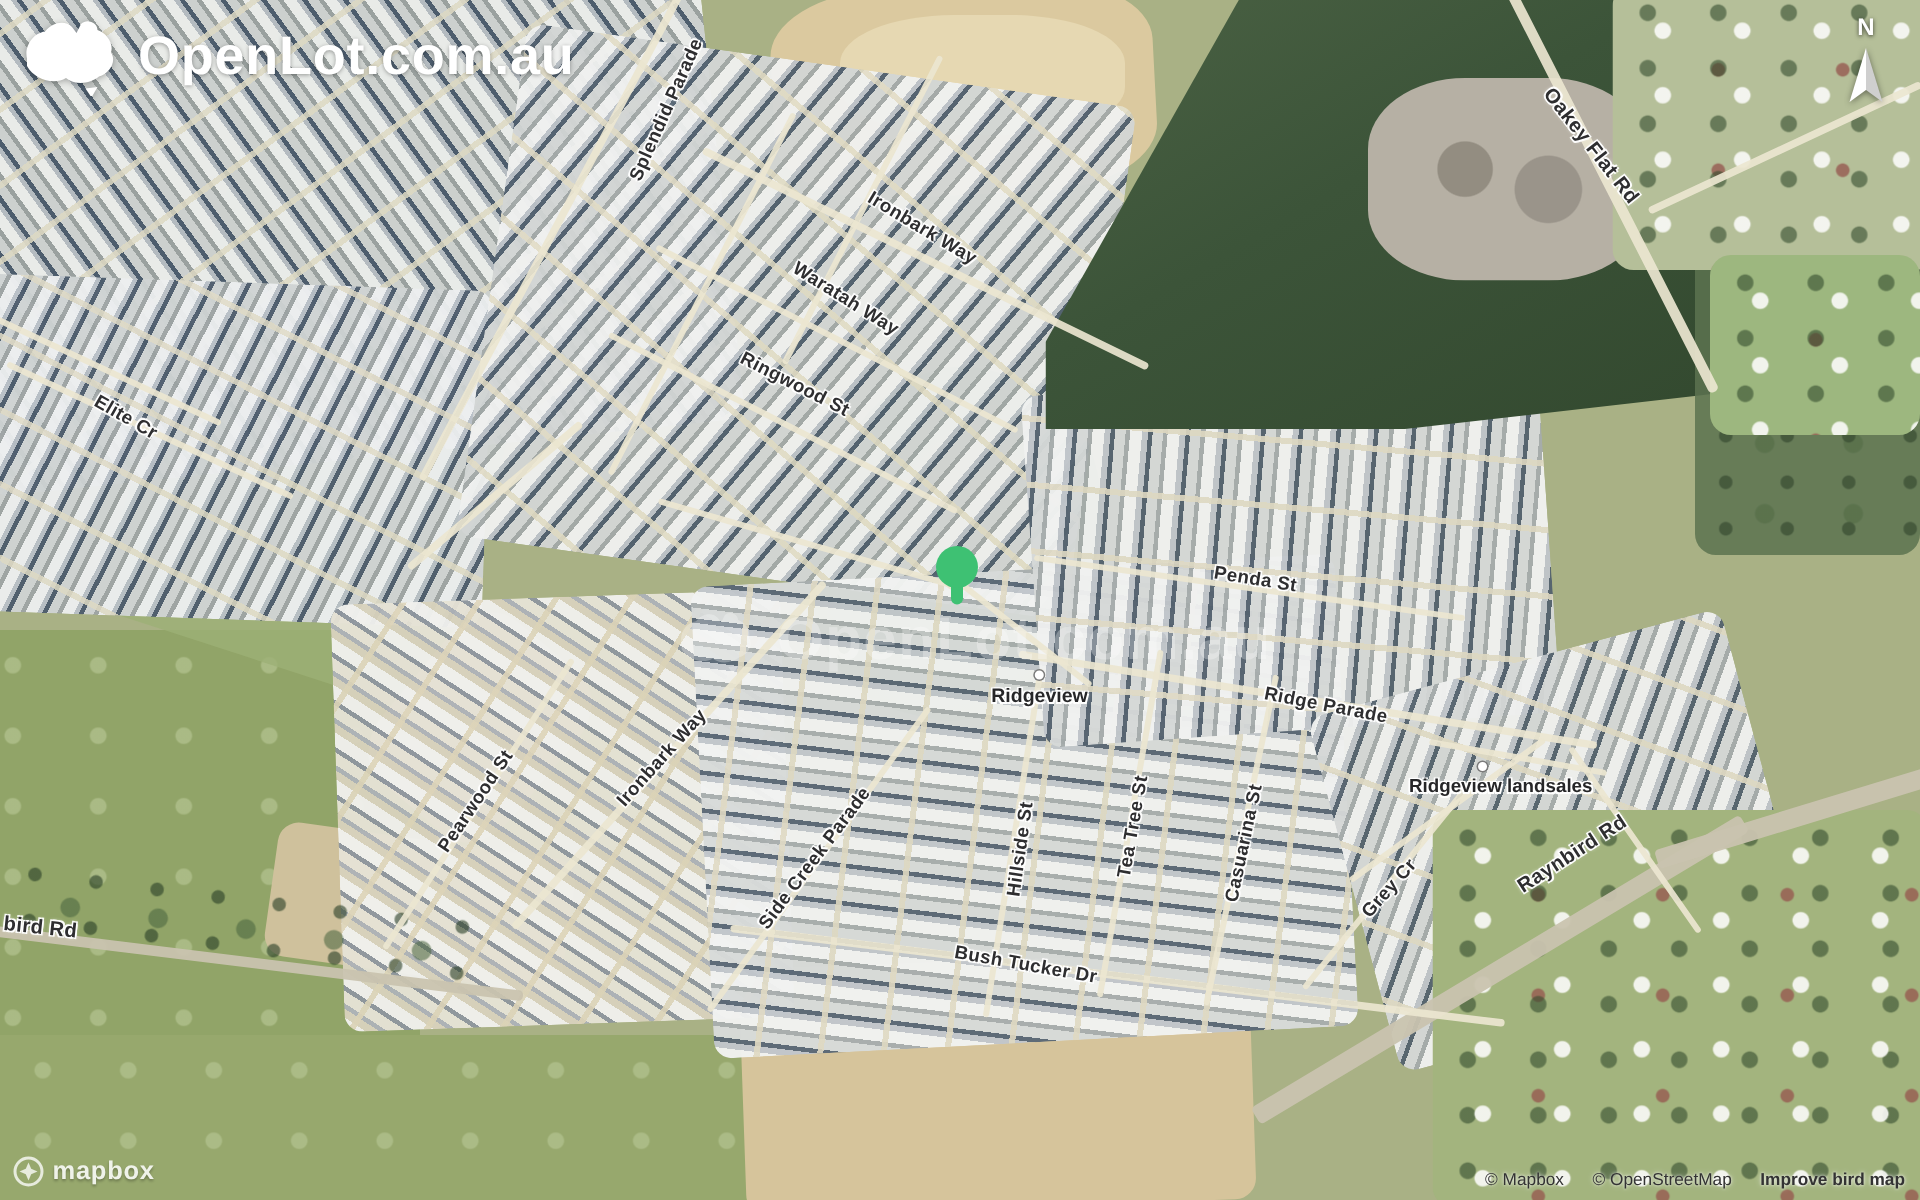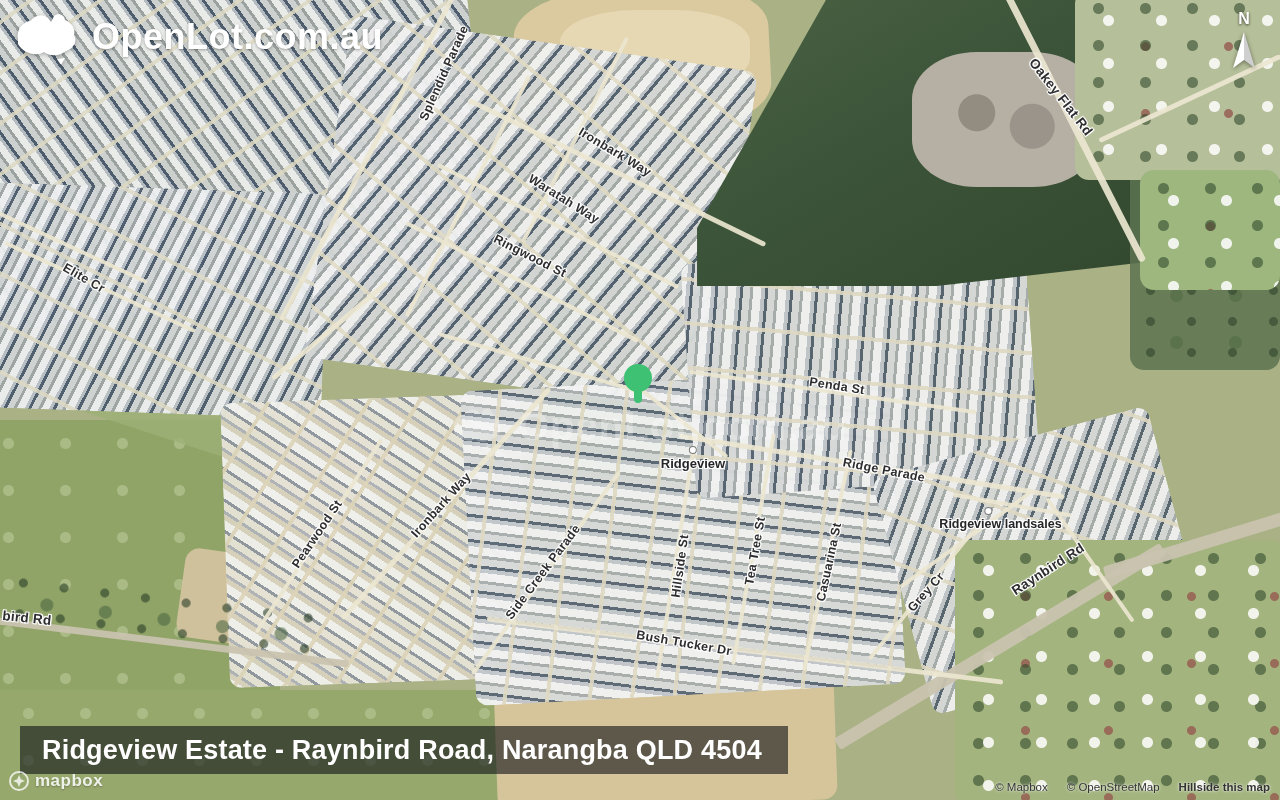--- a/index.html
+++ b/index.html
@@ -208,31 +208,28 @@
   </div>
 
   <div id="compass">
     <span class="n">N</span>
     <svg width="32" height="42" viewBox="0 0 32 42">
       <polygon points="16,2 16,30 5,38" fill="#ffffff"></polygon>
       <polygon points="16,2 27,38 16,30" fill="#cfcfcf"></polygon>
     </svg>
   </div>
 
-  <div id="title-bar">
-    <span class="title-text">Ridgeview Estate - Raynbird Road, Narangba QLD 4504</span>
-  </div>
 
   <div id="mapbox-logo">
     <svg width="22" height="22" viewBox="0 0 22 22">
       <circle cx="11" cy="11" r="9" fill="none" stroke="#ffffff" stroke-width="2" opacity=".9"></circle>
       <path d="M11 5 l1.8 4.2 L17 11 l-4.2 1.8 L11 17 l-1.8-4.2 L5 11 l4.2-1.8 Z" fill="#ffffff" opacity=".9"></path>
     </svg>
     <span class="mb-text">mapbox</span>
   </div>
 
   <div id="attribution">
     <a>© Mapbox</a>
     <a>© OpenStreetMap</a>
-    <a class="improve">Hillside this map</a>
+    <a class="improve">Improve bird map</a>
   </div>
 
 </div>
 
 </body></html>

